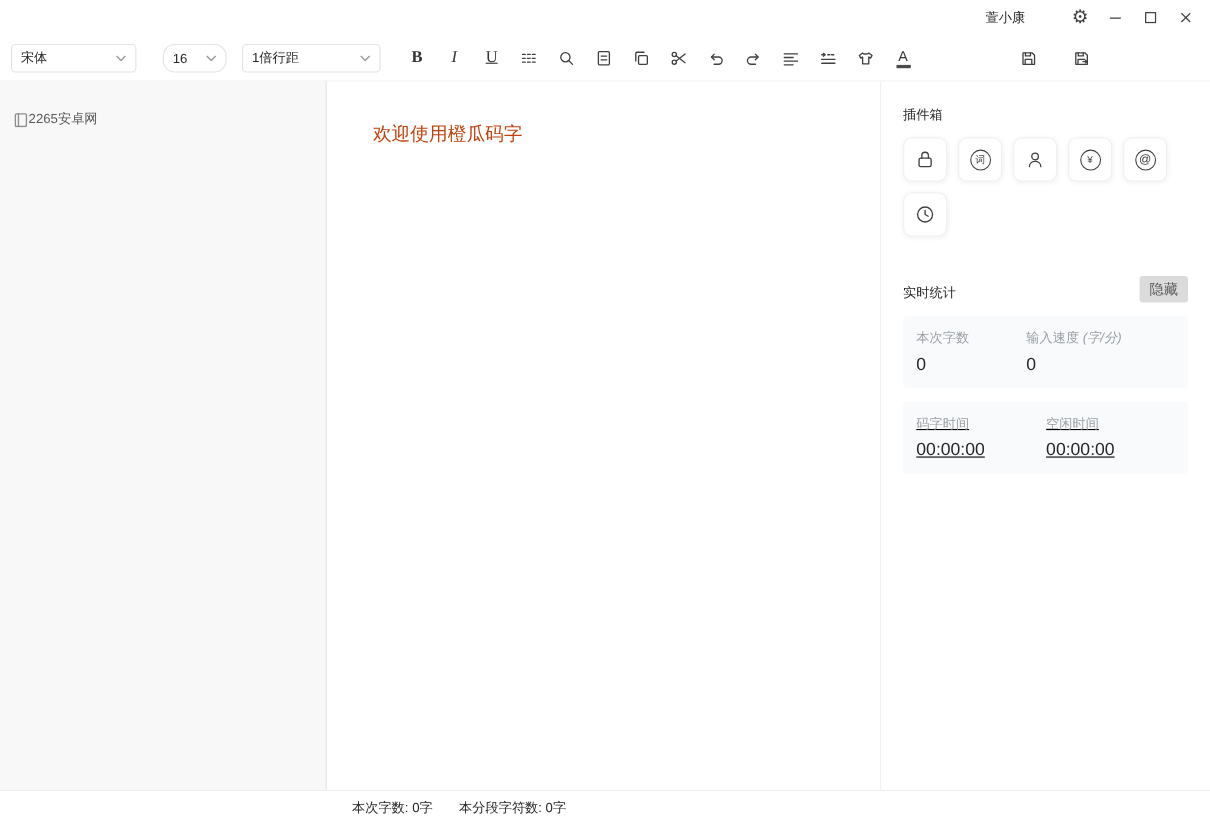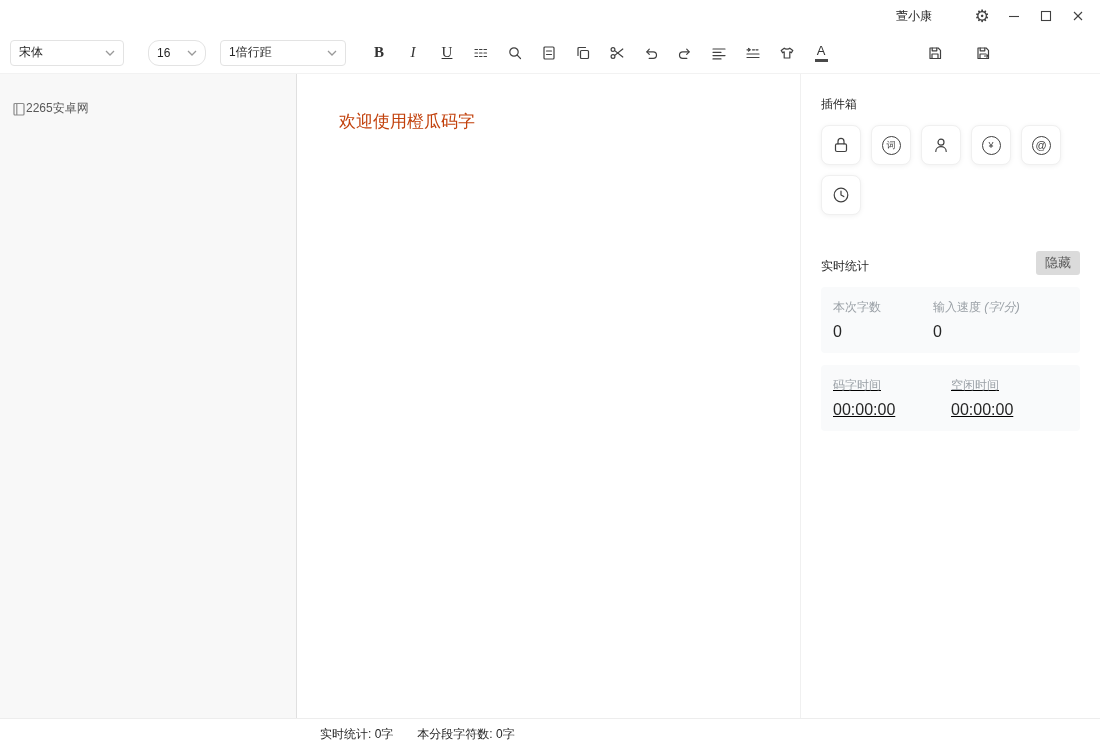--- a/index.html
+++ b/index.html
@@ -297,17 +297,17 @@
         </div>
         <div class="stat">
           <div class="stat-label">空闲时间</div>
           <div class="stat-value">00:00:00</div>
         </div>
       </div>
     </div>
   </div>
 
   <div class="statusbar">
-    <span>实时统计: 0字</span>
+    <span>本次字数: 0字</span>
     <span>本分段字符数: 0字</span>
   </div>
 
 </div>
 
 </body></html>

